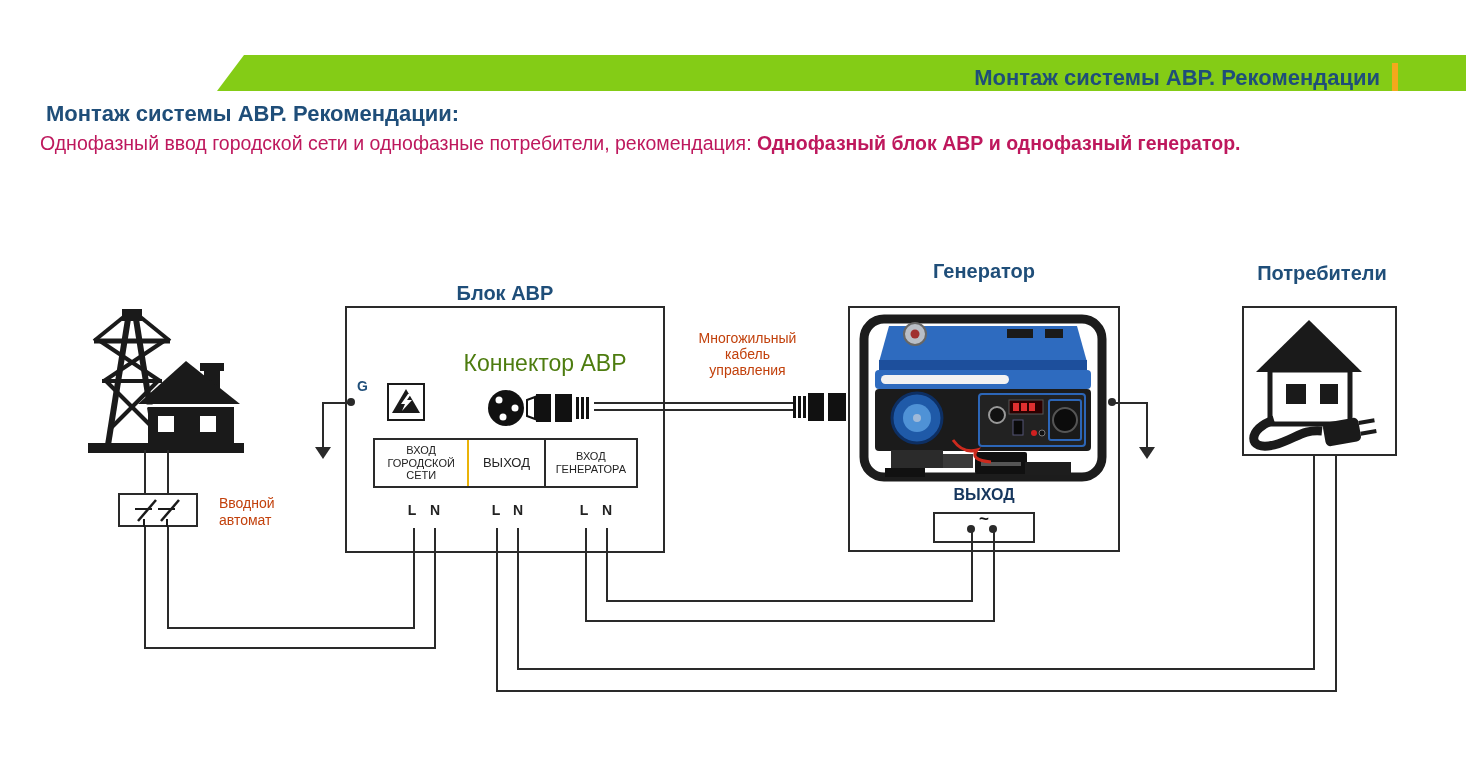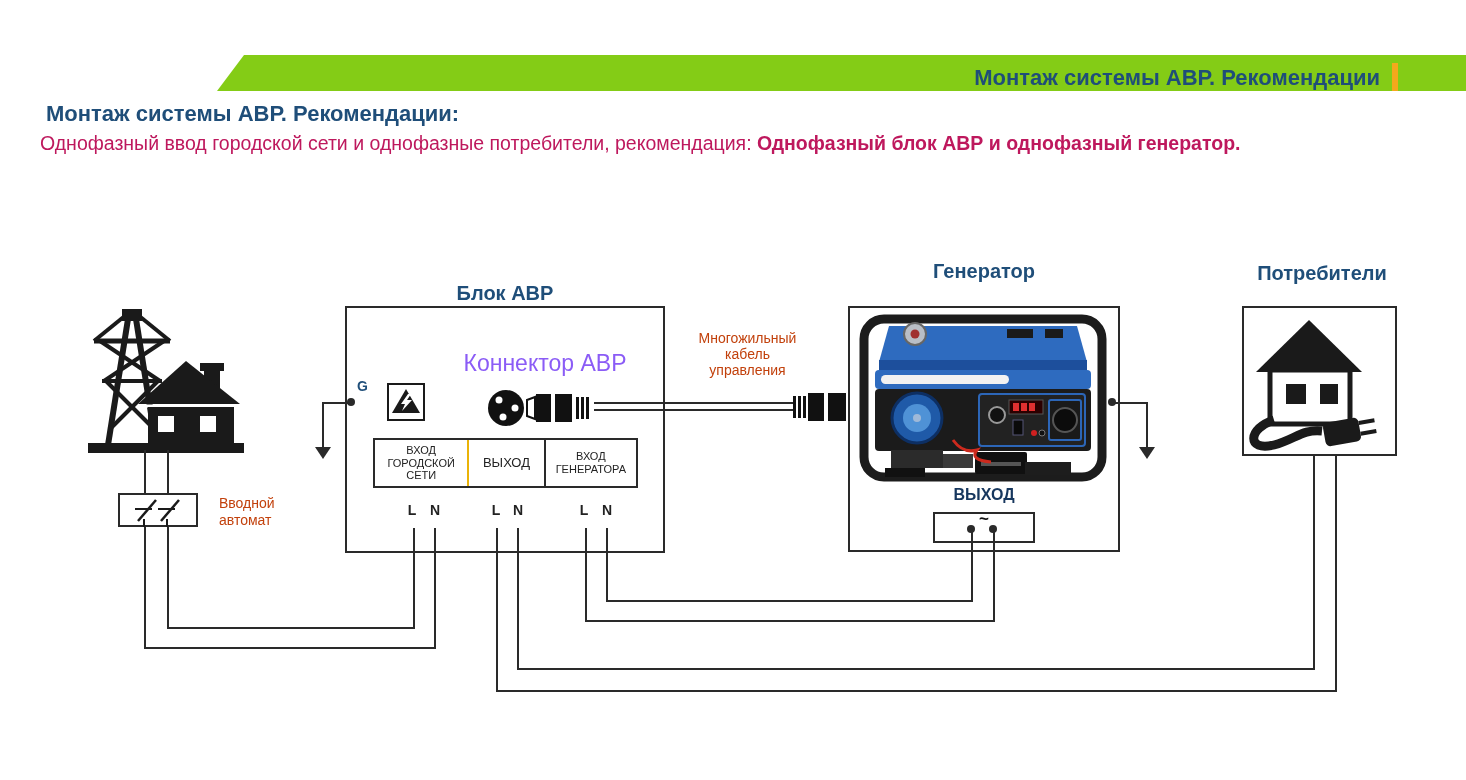--- a/index.html
+++ b/index.html
@@ -20,21 +20,21 @@
   .band-bar { width:6px; height:28px; background:#F5A81C; }
 
   
   .intro-heading { position:absolute; left:46px; top:101px; font-size:22px; font-weight:bold; color:#1F4E79; }
   .intro-body { position:absolute; left:40px; top:130px; width:1345px; font-size:19.5px; line-height:1.42; color:#be185d; }
   .intro-body b { font-weight:bold; }
 
   
   .blk-title { position:absolute; text-align:center; font-size:20px; font-weight:bold; color:#1F4E79; line-height:22px; }
   .small-blue { position:absolute; color:#c2410c; font-size:14px; line-height:17px; }
-  .connector-label { position:absolute; left:440px; top:350px; width:210px; text-align:center; font-size:23px; color:#8b5cf6; }
+  .connector-label { position:absolute; left:440px; top:350px; width:210px; text-align:center; font-size:23px; color:#4d7c0f; }
 
   
   .obox { position:absolute; border:2px solid #2a2a2a; background:#ffffff; }
   .tstrip { position:absolute; left:373px; top:438px; width:265px; height:50px; border:2px solid #2a2a2a; display:flex; }
   .tcell { display:flex; align-items:center; justify-content:center; text-align:center;
            font-size:11px; line-height:1.18; color:#222; padding:1px 3px; }
   .tcell.c1 { width:95px; border-right:2px solid #eab308; }
   .tcell.c2 { width:77px; border-right:2px solid #2a2a2a; font-size:13px; }
   .tcell.c3 { width:91px; font-size:11px; }
 

